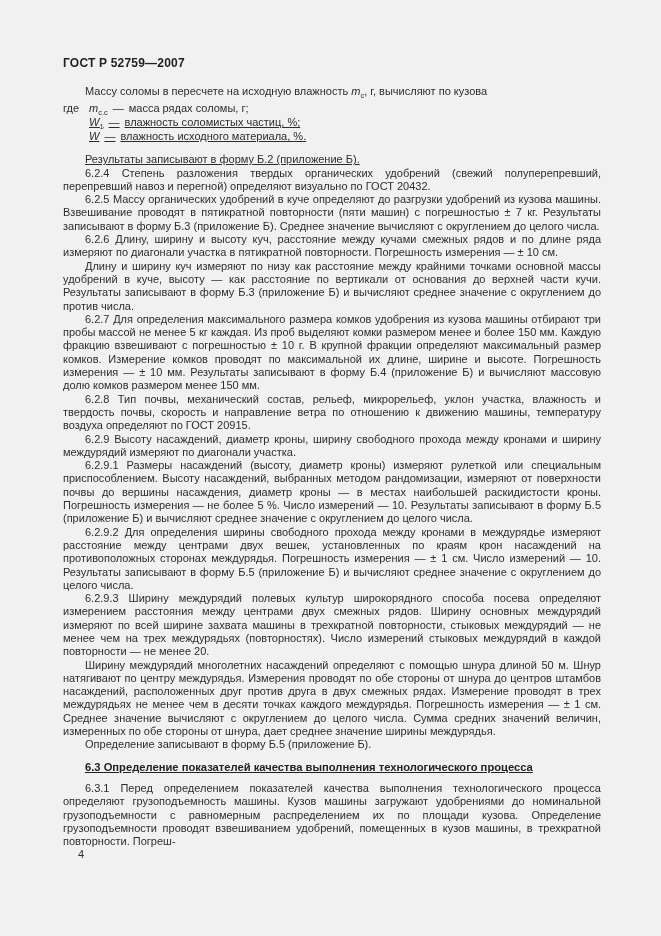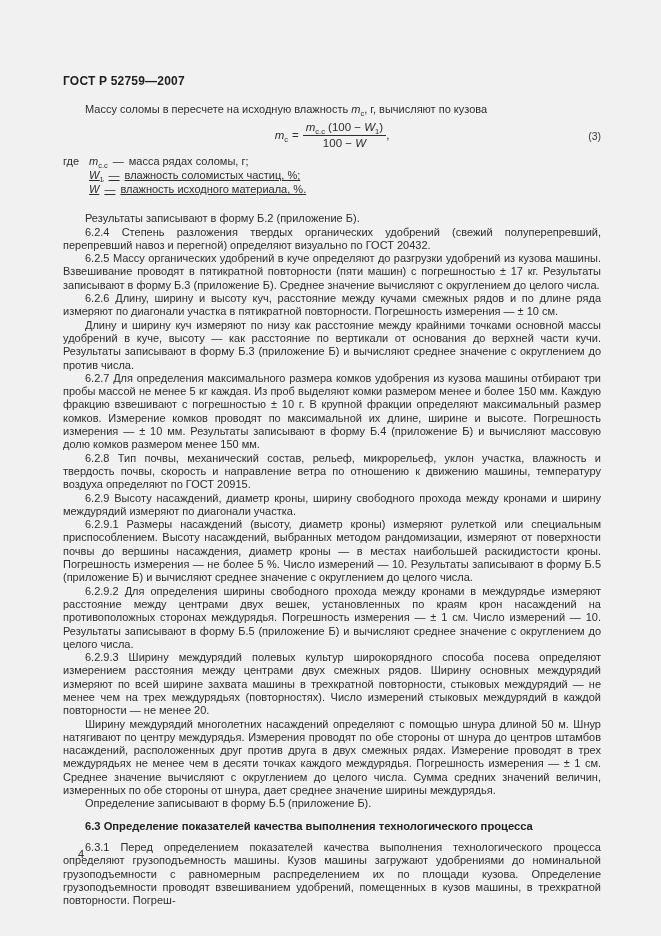--- a/index.html
+++ b/index.html
@@ -6,38 +6,38 @@
   html,body{margin:0;padding:0;background:#e8e8e8;}
   .page{
     position:relative;
     width:661px;height:936px;
     background:#f1f1f2;
     font-family:"Liberation Sans", sans-serif;
     color:#2d2d2d;
     overflow:hidden;
   }
   .content{
-    position:absolute;left:63px;top:74px;width:538px;
+    position:absolute;left:63px;top:56px;width:538px;
   }
   .running-header{
     font-weight:bold;font-size:12px;color:#1f1f1f;
     margin:0 0 15px 0;letter-spacing:.2px;
   }
   .para{
     margin:0;
     font-size:11px;line-height:13.3px;
     text-align:justify;text-indent:22px;
     color:#2d2d2d;
   }
-  .para.gap-top{margin-top:16px;}
+  .para.gap-top{margin-top:10px;text-decoration:underline;}
   .section-heading{
     margin:9px 0 8px 0;
     font-size:11.2px;line-height:13.5px;
     font-weight:bold;color:#222;
-    text-indent:22px;text-align:left;
+    text-indent:22px;text-align:left;text-decoration:underline;
   }
   
   .formula-row{
     position:relative;
     text-align:center;
     margin:5px 0 4px 0;
     font-size:11.5px;line-height:13px;
   }
   .fvar{font-style:italic;}
   sub.fsub{font-size:7.5px;line-height:0;}
@@ -64,40 +64,36 @@
 </head>
 <body>
 
 <div class="page">
   <div class="content">
 
     <div class="running-header">ГОСТ Р 52759—2007</div>
 
     <p class="para"><span>Массу соломы в пересчете на исходную влажность </span><span class="fvar">m</span><sub class="fsub">с</sub><span>, г, вычисляют по кузова</span></p>
 
-    <div class="formula-row">
-      <span class="formula-body"><span class="fvar">m</span><sub class="fsub">с</sub><span class="feq">=</span><span class="frac"><span class="num"><span class="fvar">m</span><sub class="fsub">с.с</sub><span> (100 − </span><span class="fvar">W</span><sub class="fsub">1</sub><span>)</span></span><span class="den"><span>100 − </span><span class="fvar">W</span></span></span><span>,</span></span>
-      <span class="formula-number">(3)</span>
-    </div>
 
     <div class="defs">
       <div class="def-row">
         <span class="def-where">где</span><span class="fvar">m</span><sub class="fsub">с.с</sub><span class="def-dash">—</span><span>масса рядах соломы, г;</span>
       </div>
       <div class="def-row def-row-cont">
         <span class="fvar">W</span><sub class="fsub">1</sub><span class="def-dash">—</span><span>влажность соломистых частиц, %;</span>
       </div>
       <div class="def-row def-row-cont">
         <span class="fvar">W</span><sub class="fsub"></sub><span class="def-dash">—</span><span>влажность исходного материала, %.</span>
       </div>
     </div>
 
     <p class="para gap-top">Результаты записывают в форму Б.2 (приложение Б).</p>
     <p class="para">6.2.4 Степень разложения твердых органических удобрений (свежий полуперепревший, перепревший навоз и перегной) определяют визуально по ГОСТ 20432.</p>
-    <p class="para">6.2.5 Массу органических удобрений в куче определяют до разгрузки удобрений из кузова машины. Взвешивание проводят в пятикратной повторности (пяти машин) с погрешностью ± 17 кг. Результаты записывают в форму Б.3 (приложение Б). Среднее значение вычисляют с округлением до целого числа.</p>
+    <p class="para">6.2.5 Массу органических удобрений в куче определяют до разгрузки удобрений из кузова машины. Взвешивание проводят в пятикратной повторности (пяти машин) с погрешностью ± 7 кг. Результаты записывают в форму Б.3 (приложение Б). Среднее значение вычисляют с округлением до целого числа.</p>
     <p class="para">6.2.6 Длину, ширину и высоту куч, расстояние между кучами смежных рядов и по длине ряда измеряют по диагонали участка в пятикратной повторности. Погрешность измерения — ± 10 см.</p>
     <p class="para">Длину и ширину куч измеряют по низу как расстояние между крайними точками основной массы удобрений в куче, высоту — как расстояние по вертикали от основания до верхней части кучи. Результаты записывают в форму Б.3 (приложение Б) и вычисляют среднее значение с округлением до против числа.</p>
     <p class="para">6.2.7 Для определения максимального размера комков удобрения из кузова машины отбирают три пробы массой не менее 5 кг каждая. Из проб выделяют комки размером менее и более 150 мм. Каждую фракцию взвешивают с погрешностью ± 10 г. В крупной фракции определяют максимальный размер комков. Измерение комков проводят по максимальной их длине, ширине и высоте. Погрешность измерения — ± 10 мм. Результаты записывают в форму Б.4 (приложение Б) и вычисляют массовую долю комков размером менее 150 мм.</p>
     <p class="para">6.2.8 Тип почвы, механический состав, рельеф, микрорельеф, уклон участка, влажность и твердость почвы, скорость и направление ветра по отношению к движению машины, температуру воздуха определяют по ГОСТ 20915.</p>
     <p class="para">6.2.9 Высоту насаждений, диаметр кроны, ширину свободного прохода между кронами и ширину междурядий измеряют по диагонали участка.</p>
     <p class="para">6.2.9.1 Размеры насаждений (высоту, диаметр кроны) измеряют рулеткой или специальным приспособлением. Высоту насаждений, выбранных методом рандомизации, измеряют от поверхности почвы до вершины насаждения, диаметр кроны — в местах наибольшей раскидистости кроны. Погрешность измерения — не более 5 %. Число измерений — 10. Результаты записывают в форму Б.5 (приложение Б) и вычисляют среднее значение с округлением до целого числа.</p>
     <p class="para">6.2.9.2 Для определения ширины свободного прохода между кронами в междурядье измеряют расстояние между центрами двух вешек, установленных по краям крон насаждений на противоположных сторонах междурядья. Погрешность измерения — ± 1 см. Число измерений — 10. Результаты записывают в форму Б.5 (приложение Б) и вычисляют среднее значение с округлением до целого числа.</p>
     <p class="para">6.2.9.3 Ширину междурядий полевых культур широкорядного способа посева определяют измерением расстояния между центрами двух смежных рядов. Ширину основных междурядий измеряют по всей ширине захвата машины в трехкратной повторности, стыковых междурядий — не менее чем на трех междурядьях (повторностях). Число измерений стыковых междурядий в каждой повторности — не менее 20.</p>
     <p class="para">Ширину междурядий многолетних насаждений определяют с помощью шнура длиной 50 м. Шнур натягивают по центру междурядья. Измерения проводят по обе стороны от шнура до центров штамбов насаждений, расположенных друг против друга в двух смежных рядах. Измерение проводят в трех междурядьях не менее чем в десяти точках каждого междурядья. Погрешность измерения — ± 1 см. Среднее значение вычисляют с округлением до целого числа. Сумма средних значений величин, измеренных по обе стороны от шнура, дает среднее значение ширины междурядья.</p>
     <p class="para">Определение записывают в форму Б.5 (приложение Б).</p>

